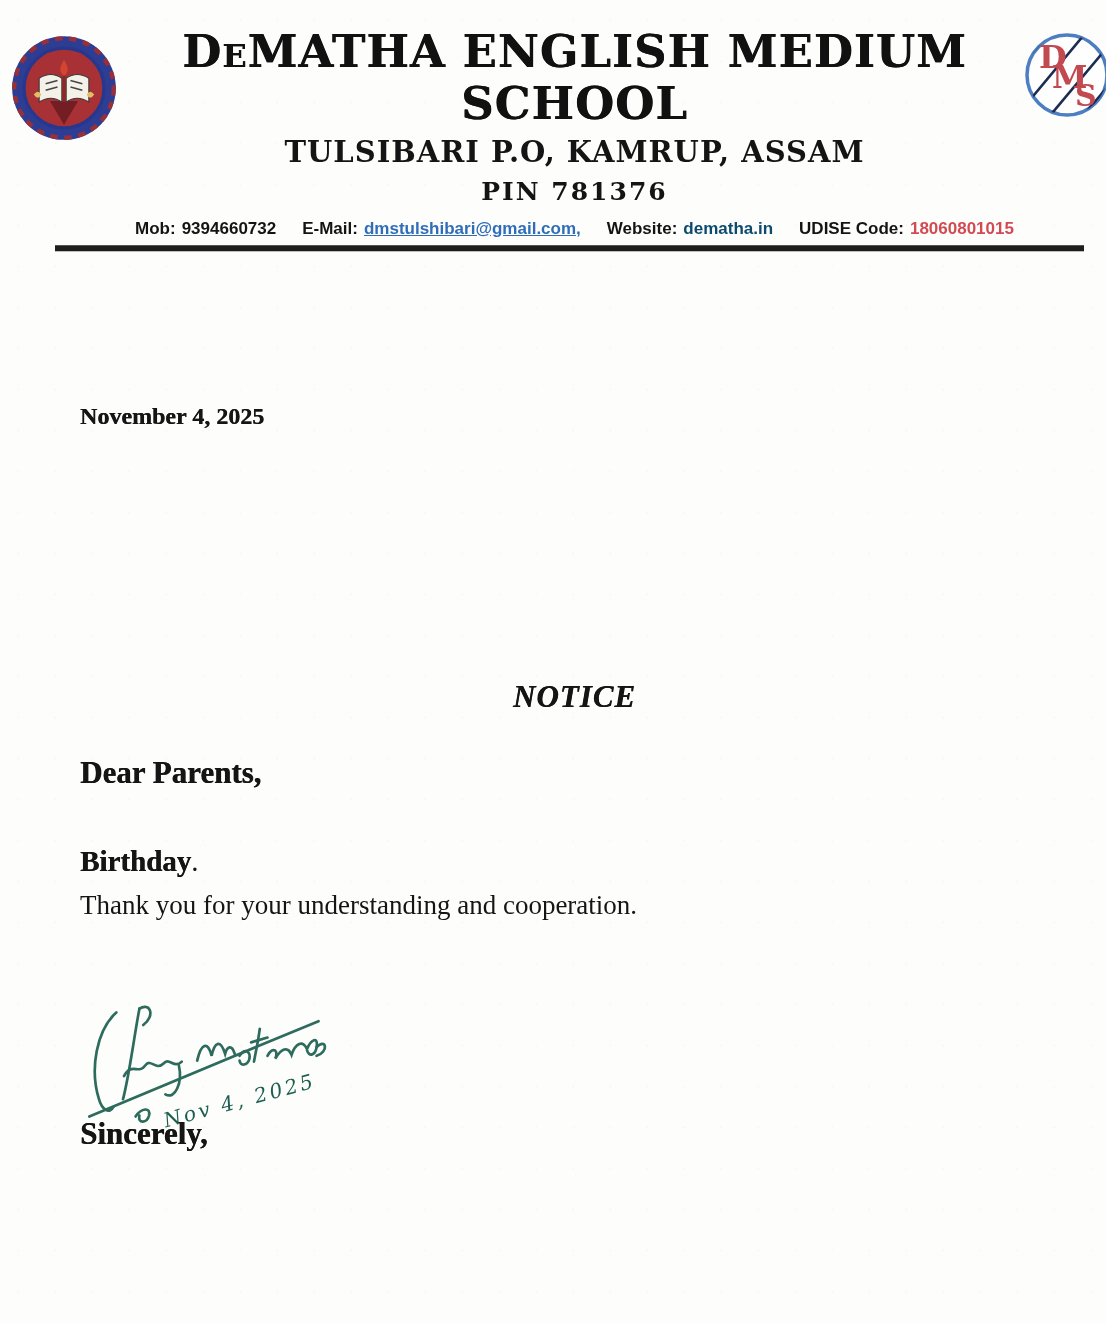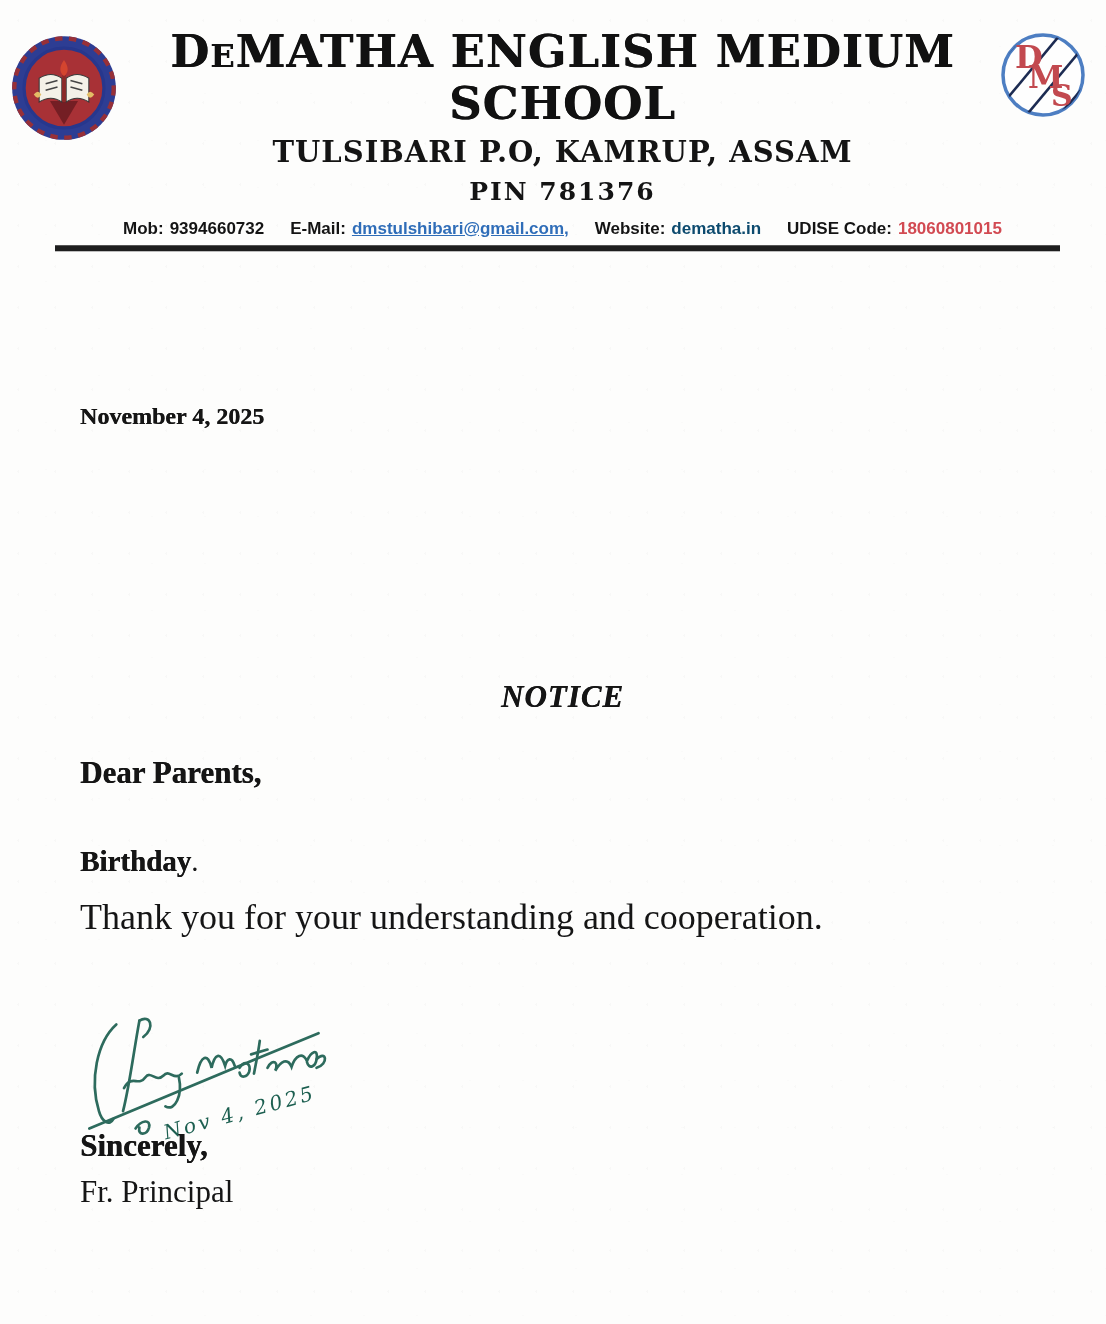--- a/index.html
+++ b/index.html
@@ -11,21 +11,21 @@
     background-image:
       radial-gradient(rgba(0,0,0,0.018) 1px, transparent 1px),
       radial-gradient(rgba(0,0,0,0.012) 1px, transparent 1px);
     background-size: 37px 41px, 53px 47px;
     background-position: 0 0, 19px 23px;
     overflow: hidden;
   }
   .page {
     width: 1106px;
     height: 1324px;
-    padding: 26px 61px 0 80px;
+    padding: 26px 37px 0 80px;
     position: relative;
   }
   
   .letterhead { position: relative; text-align: center; }
   .logo-left  { position: absolute; left: -70px;  top: 8px;  width: 108px; height: 108px; }
   .logo-right { position: absolute; right: -48px; top: 2px;  width: 100px; height: 100px; }
   .school-name {
     font-family: "DejaVu Serif", serif;
     font-variant: small-caps;
     font-weight: bold;
@@ -97,21 +97,21 @@
     font-weight: bold;
     font-size: 31px;
     line-height: 36px;
     text-shadow: 0.4px 0 0 #151515;
   }
   .body-par { margin-top: 44px; font-size: 29px; line-height: 52px; }
   .jline { text-align: justify; text-align-last: justify; text-justify: inter-word; }
   .jline.last { text-align-last: left; }
   .body-par b, .salutation, .closing { font-weight: bold; }
   .body-par b { text-shadow: 0.4px 0 0 #151515; }
-  .thanks { margin-top: 12px; font-size: 36px; line-height: 36px; }
+  .thanks { font-size: 27px; line-height: 36px; }
   
   .signature { margin-top: 76px; margin-left: -12px; width: 320px; height: 130px; }
   .closing {
     margin-top: -14px;
     font-size: 31px;
     line-height: 38px;
     font-weight: bold;
     text-shadow: 0.4px 0 0 #151515;
   }
   .signoff { margin-top: 8px; font-size: 31px; line-height: 38px; }
@@ -204,15 +204,14 @@
         <path d="M201,59 C207,48 213,54 209,62 C215,52 222,48 226,58 C230,46 238,42 242,52 C246,42 254,38 252,50 C251,58 244,61 242,53"></path>
         <path d="M252,50 C262,40 265,55 252,59"></path>
         <path d="M16,122 C82,94 172,57 254,23"></path>
         <path d="M64,122 C70,113 80,112 78,121 C76,129 66,130 68,121"></path>
       </g>
       <text transform="rotate(-15 160 112)" x="92" y="116" font-family="DejaVu Serif, serif" font-style="italic" font-size="21" letter-spacing="3" fill="#1c5f50">Nov 4, 2025</text>
     </svg>
   </div>
 
   <p class="closing">Sincerely,</p>
-  <p class="signoff">Fr. Principal</p>
 
 </div>
 
 </body></html>

